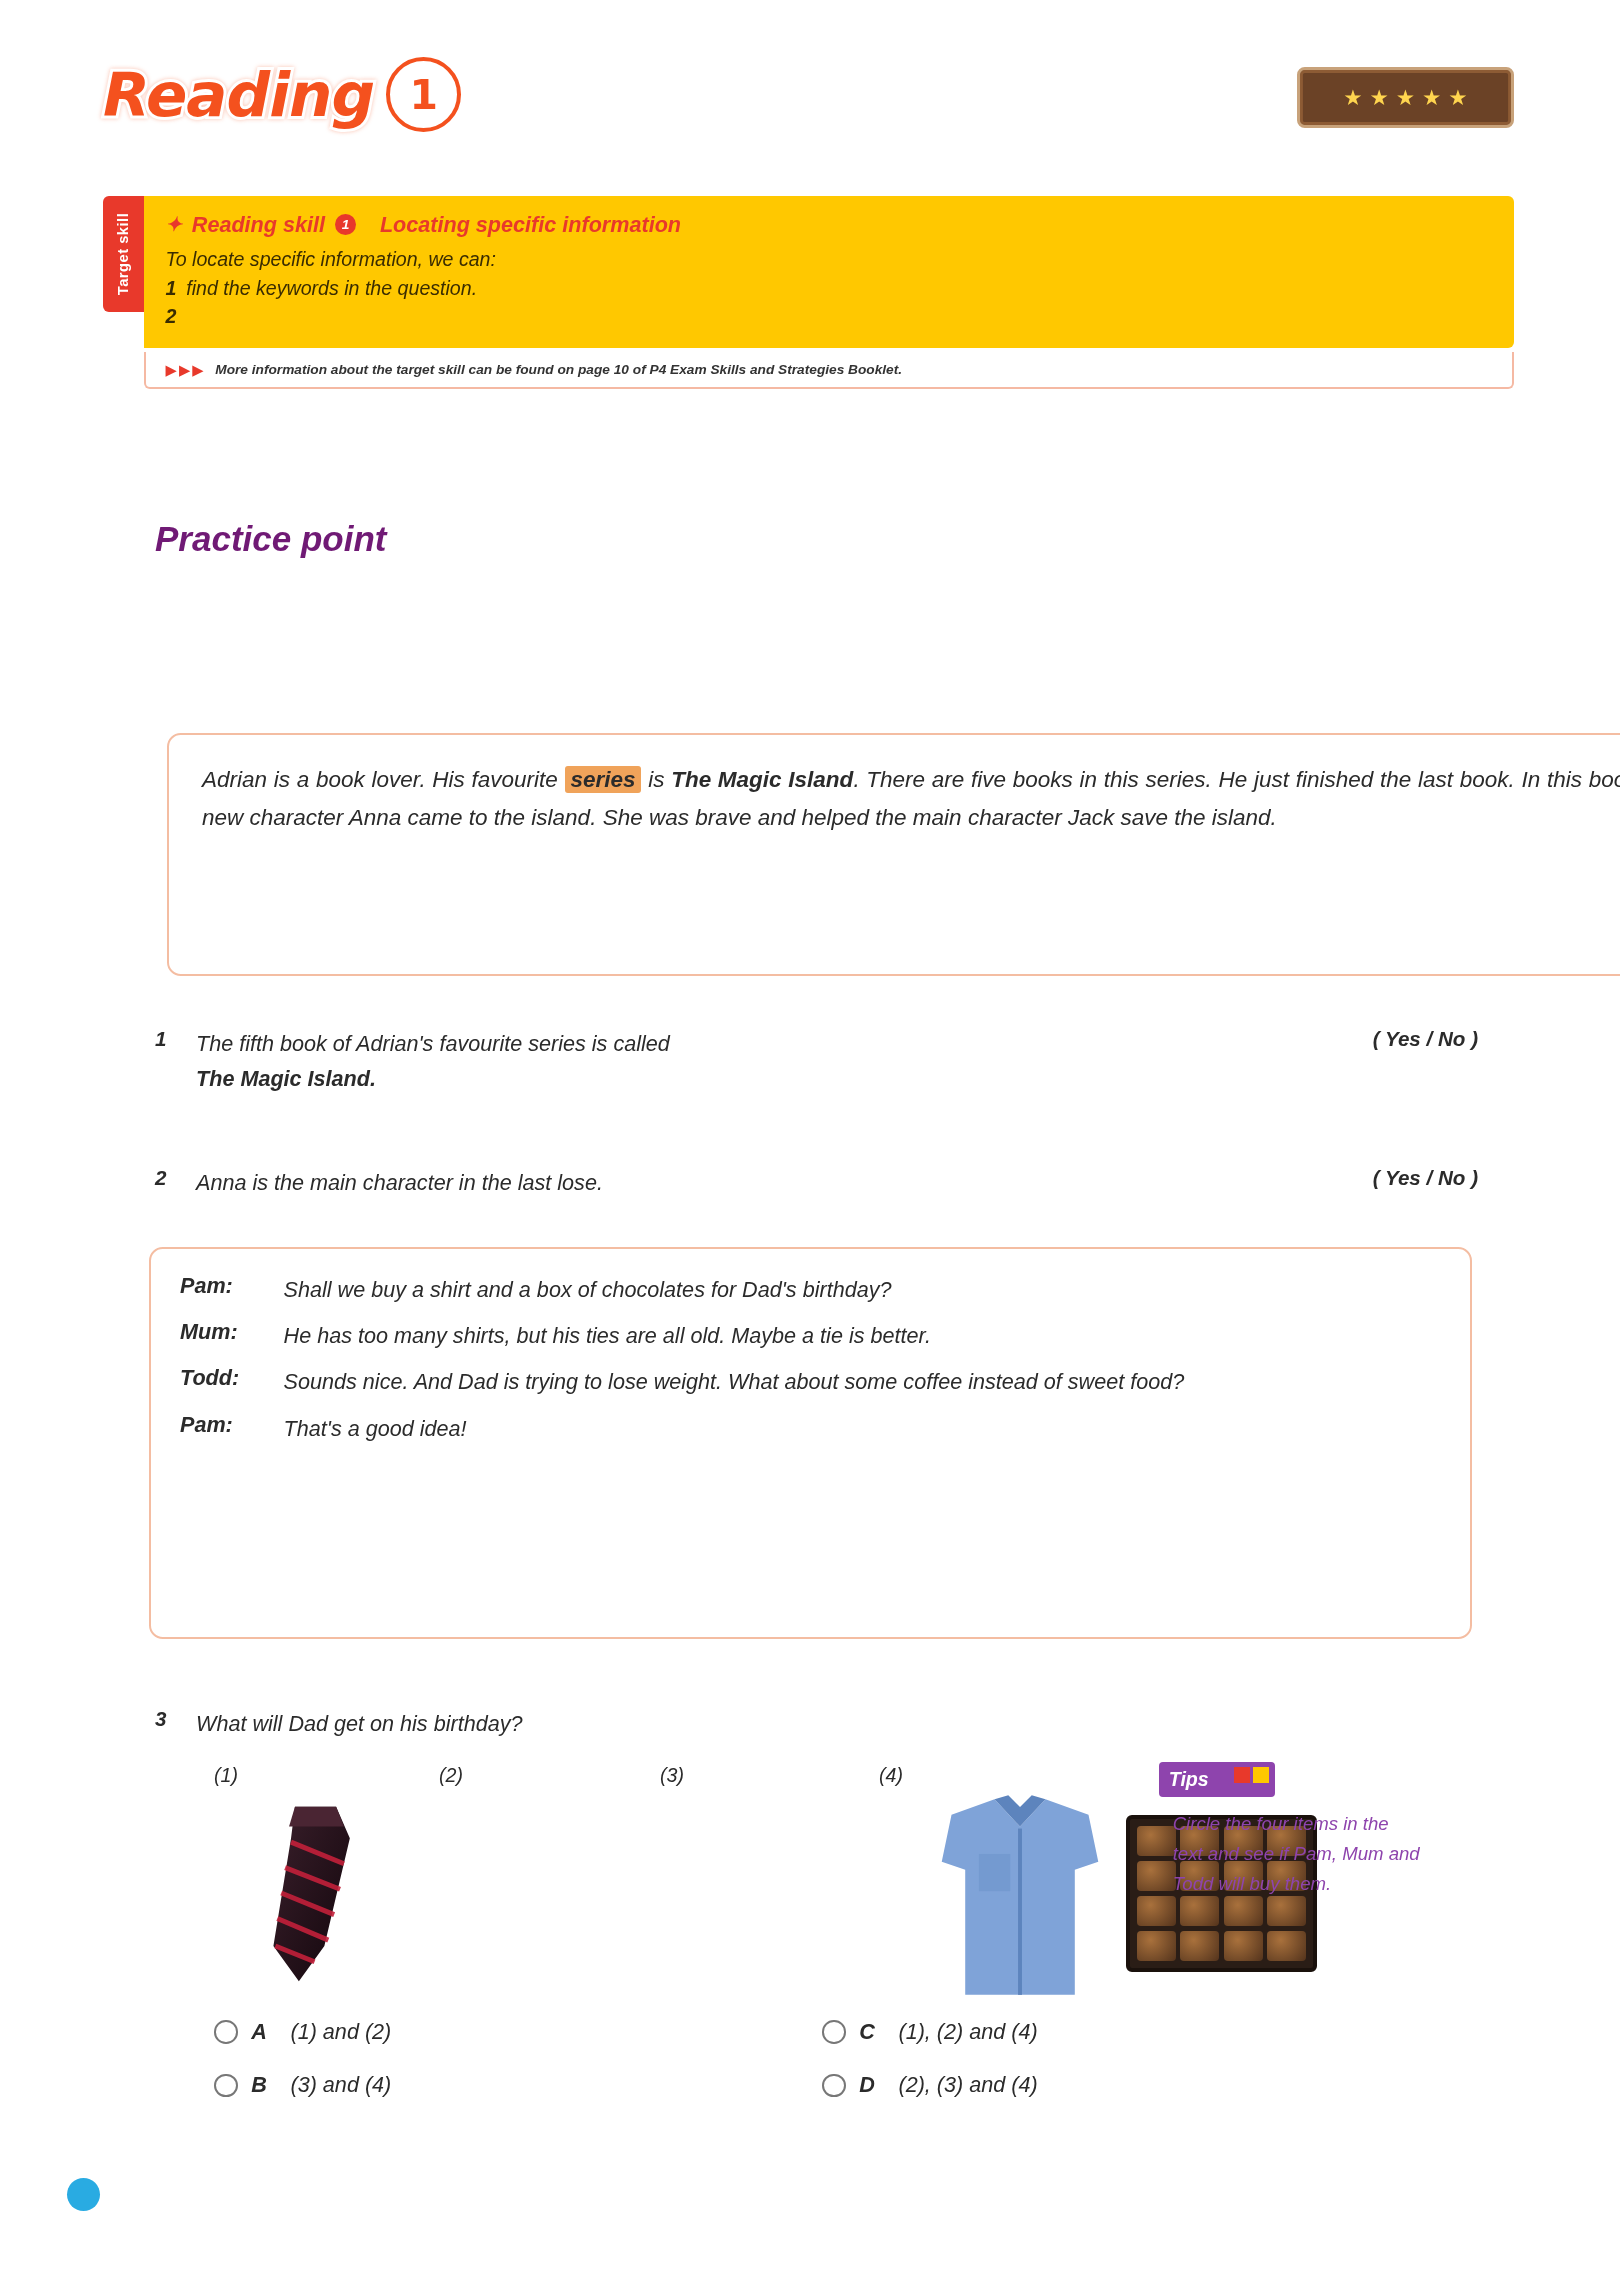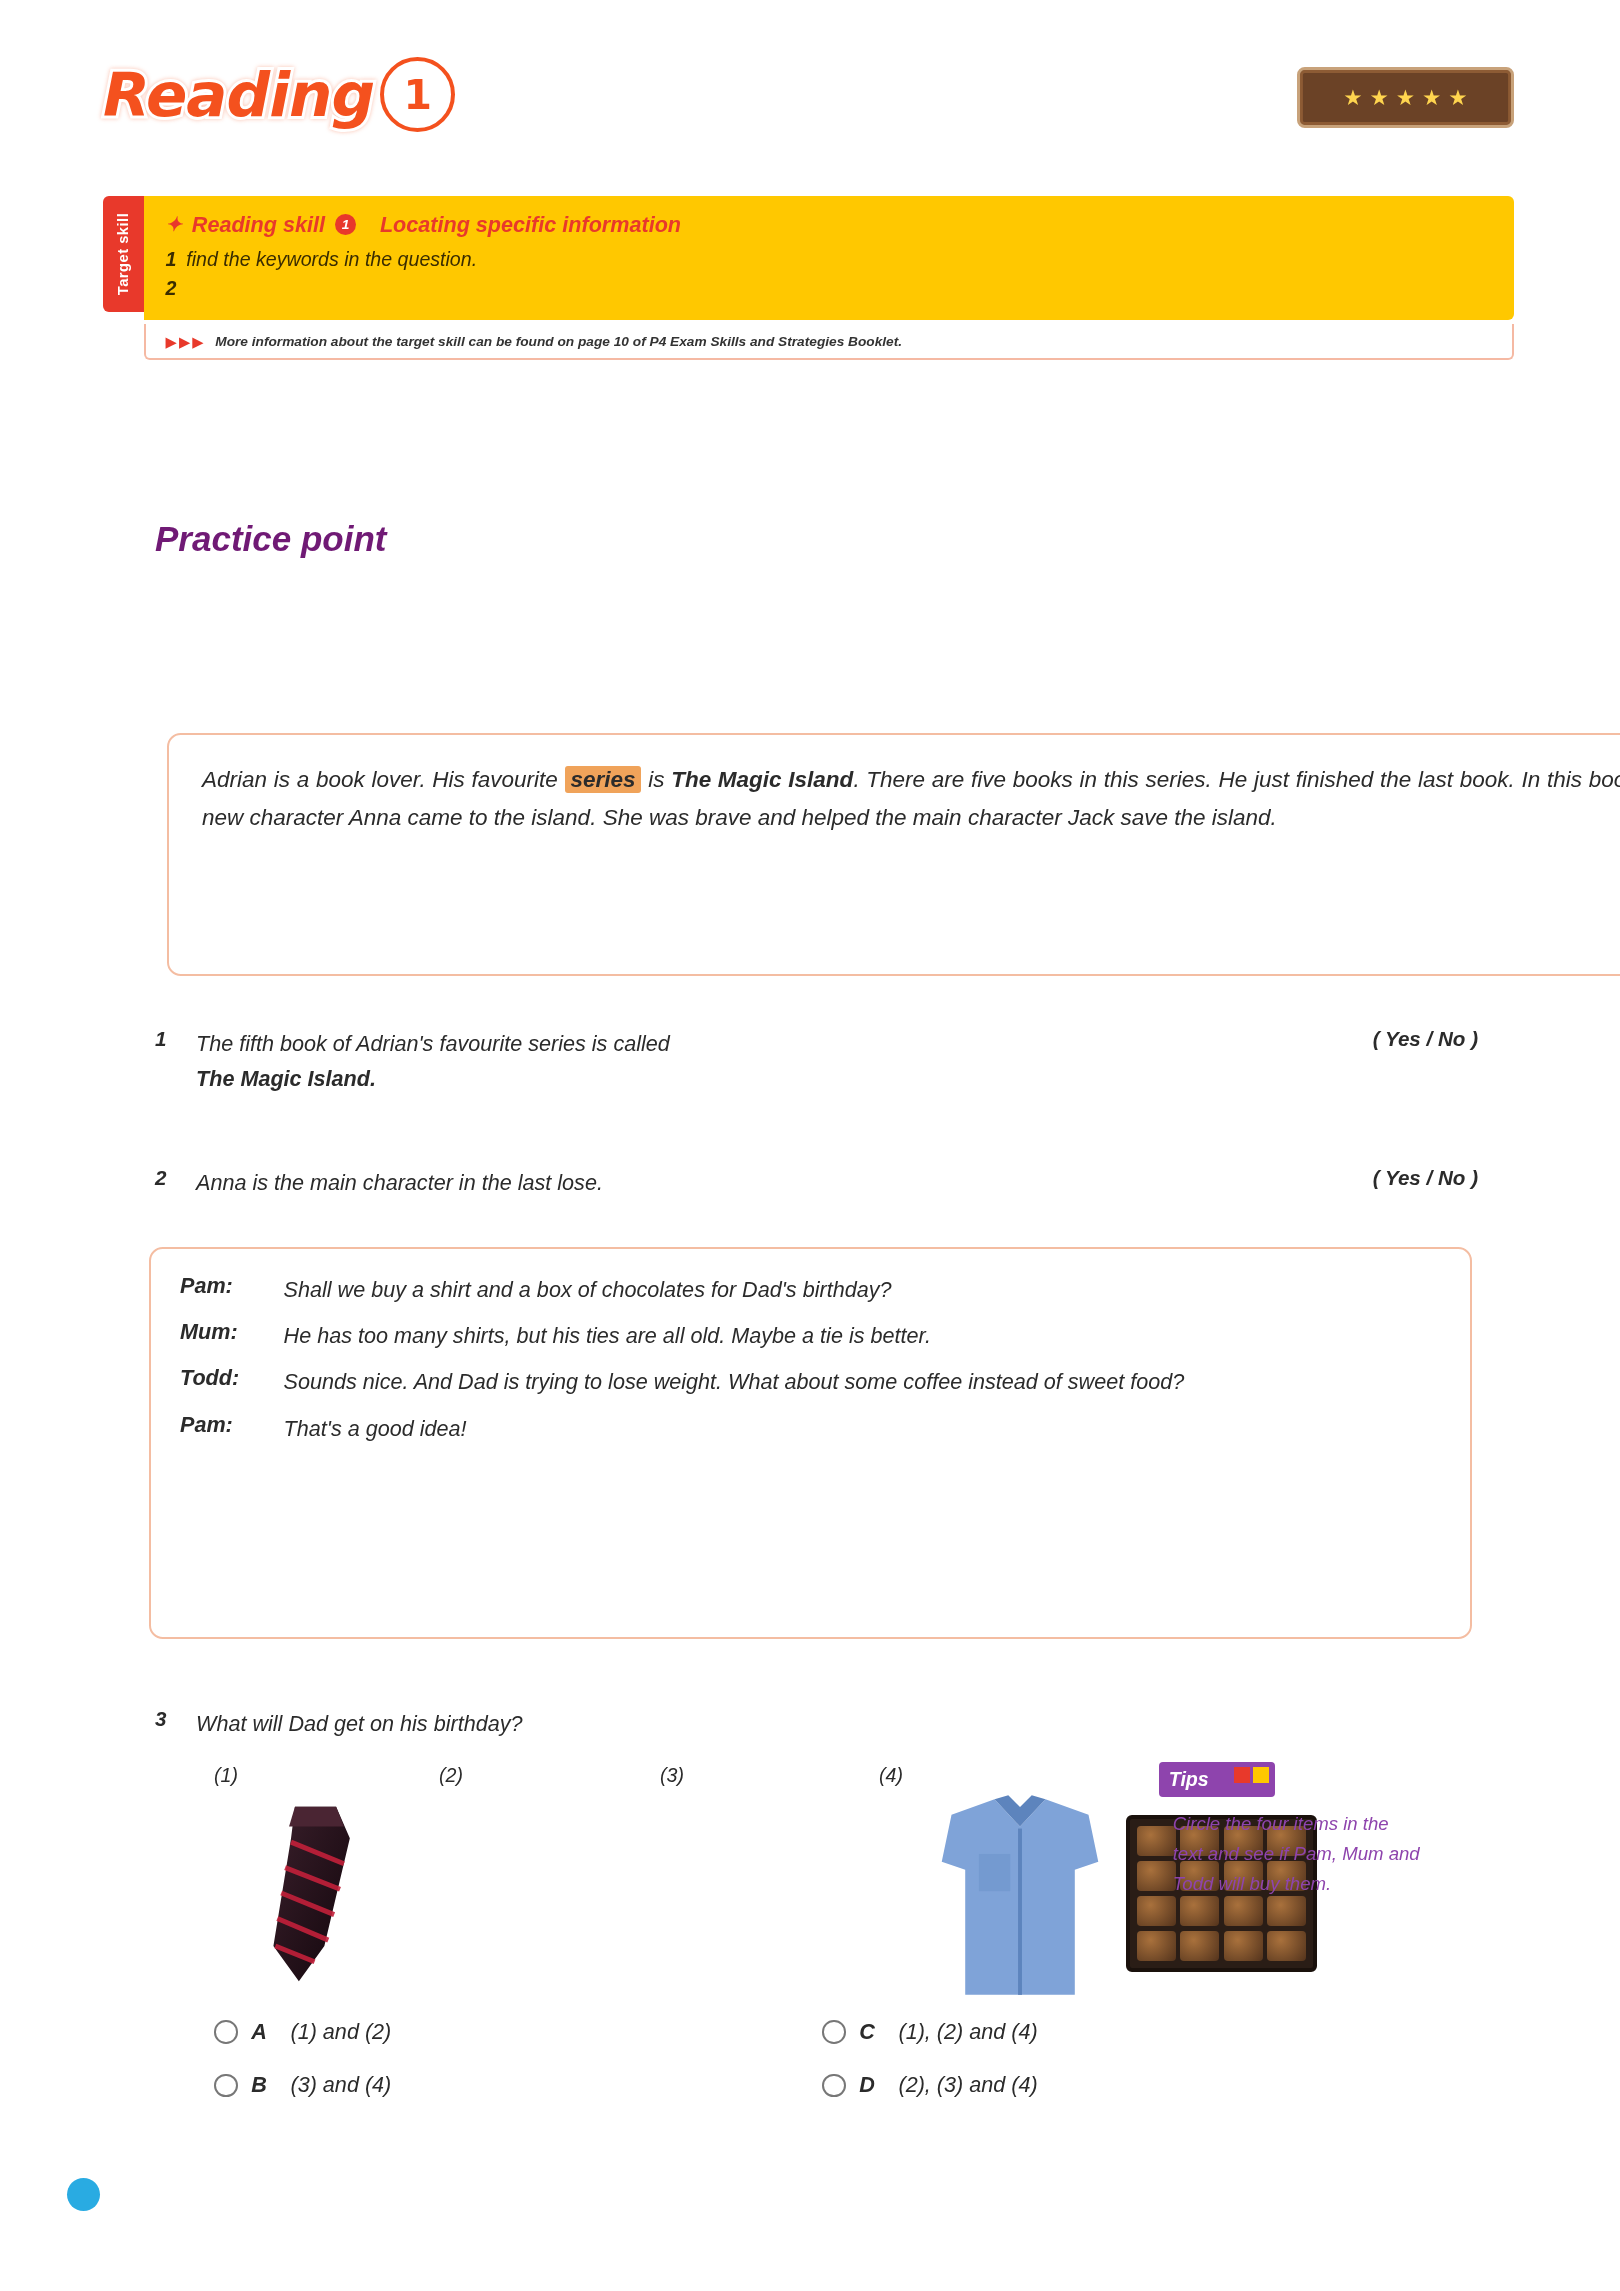--- a/index.html
+++ b/index.html
@@ -30,21 +30,21 @@
     top: 57px;
     width: 1411px;
     height: 108px;
   }
   .reading-badge {
     position: absolute;
     left: 0;
     top: 0;
     display: flex;
     align-items: center;
-    gap: 6px;
+    gap: 12px;
   }
   .reading-word {
     font-family: "DejaVu Sans", sans-serif;
     font-weight: bold;
     font-style: italic;
     font-size: 61px;
     color: #f4511e;
     letter-spacing: -1px;
     -webkit-text-stroke: 5.9px #ffffff;
     paint-order: stroke fill;
@@ -470,20 +470,21 @@
     <div class="skill-tab">
       <span>Target skill</span>
     </div>
     <div class="skill-body">
       <div class="skill-title">
         <span class="skill-diamond">✦</span>
         <span>Reading skill</span>
         <span class="skill-badge">1</span>
         <span class="skill-title-sub">Locating specific information</span>
       </div>
+      <div class="skill-line">To locate specific information, we can:</div>
       <div class="skill-step">
         <b>1</b>
         <span>find the keywords in the question.</span>
       </div>
       <div class="skill-step">
         <b>2</b>
       </div>
     </div>
     <div class="more-info">
       <span class="arrows">▶▶▶</span>

